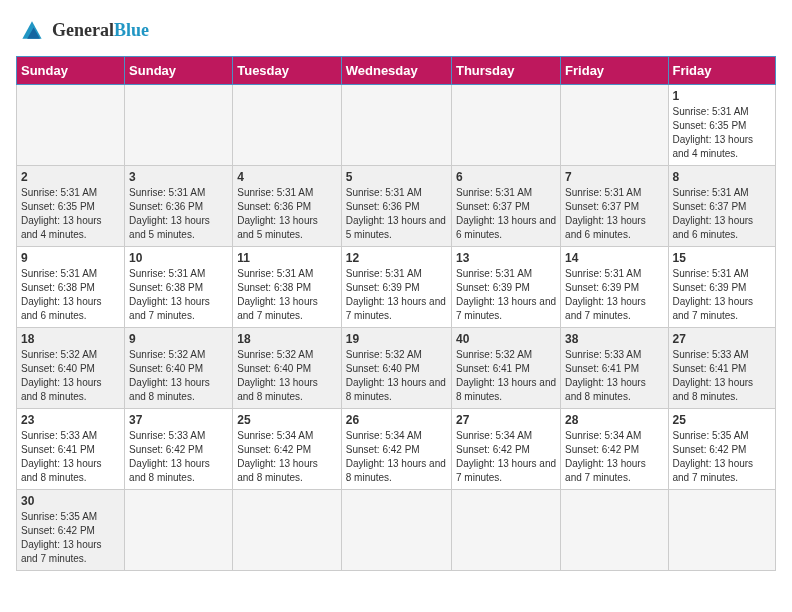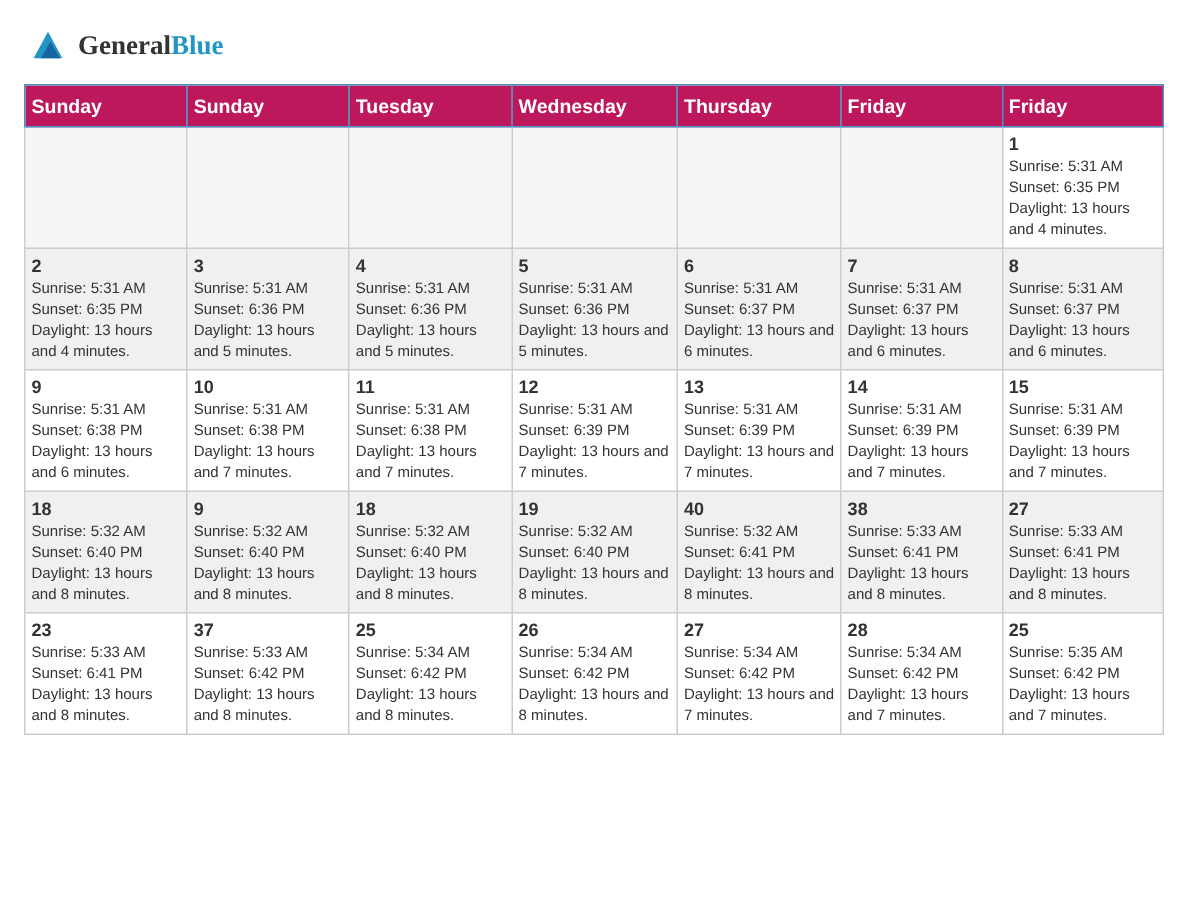--- a/index.html
+++ b/index.html
@@ -305,14 +305,28 @@
 Sunset: 6:42 PM
 Daylight: 13 hours and 7 minutes.</div>
         </td>
         <td>
           <span class="day-num">25</span>
           <div class="day-info">Sunrise: 5:35 AM
 Sunset: 6:42 PM
 Daylight: 13 hours and 7 minutes.</div>
         </td>
       </tr>
+      <tr class="row-shaded">
+        <td>
+          <span class="day-num">30</span>
+          <div class="day-info">Sunrise: 5:35 AM
+Sunset: 6:42 PM
+Daylight: 13 hours and 7 minutes.</div>
+        </td>
+        <td class="empty"></td>
+        <td class="empty"></td>
+        <td class="empty"></td>
+        <td class="empty"></td>
+        <td class="empty"></td>
+        <td class="empty"></td>
+      </tr>
     </tbody>
 </table>
 
 </body></html>

